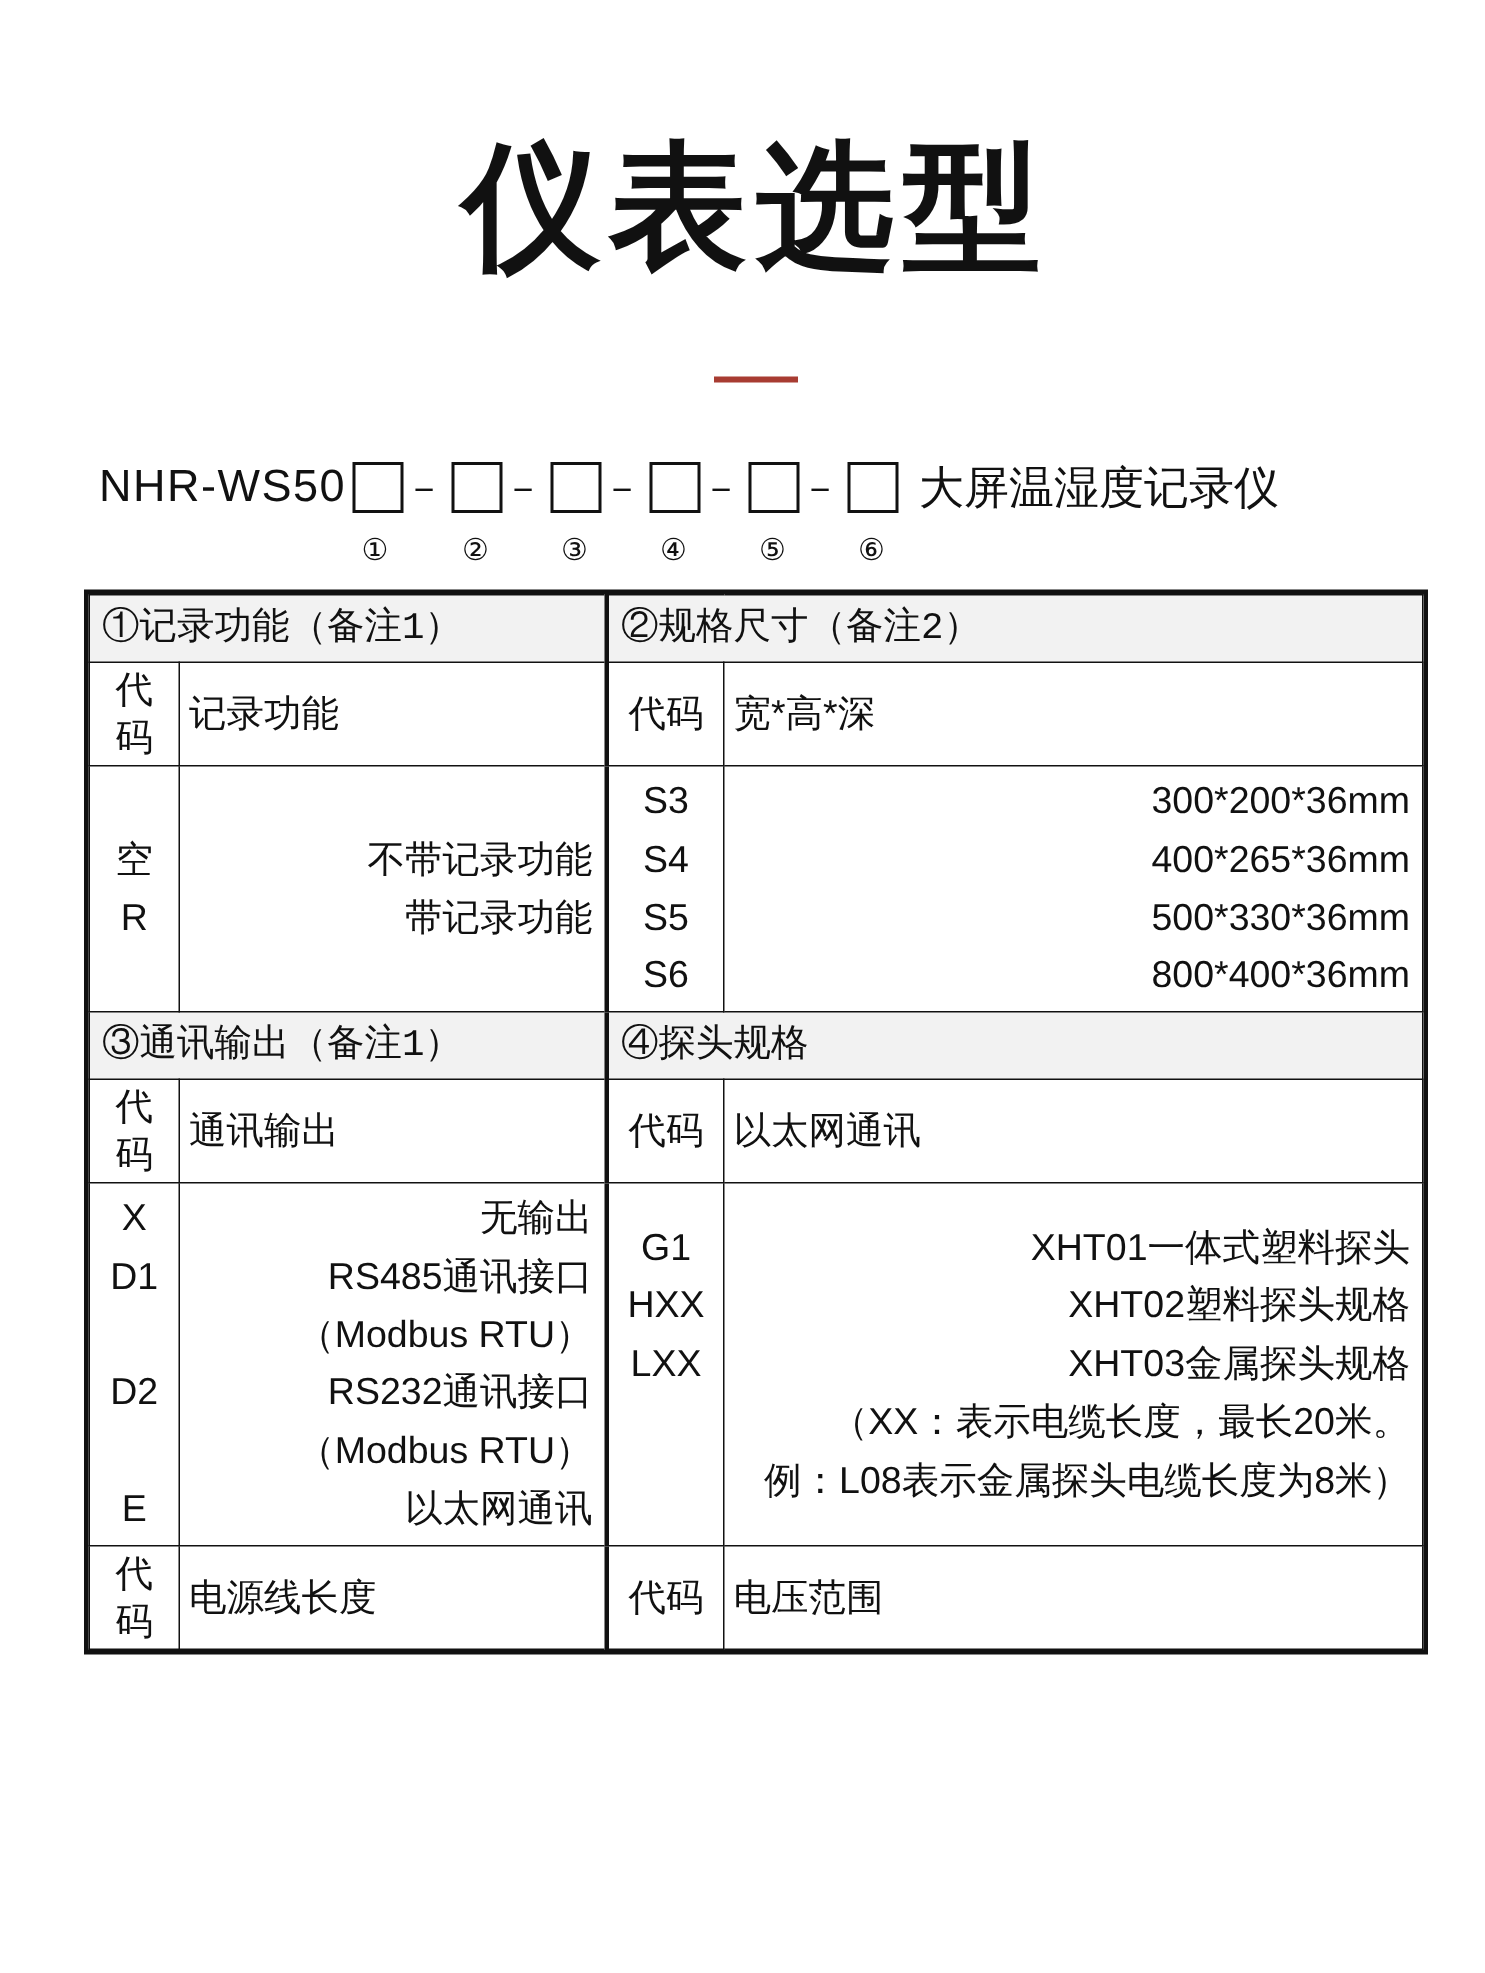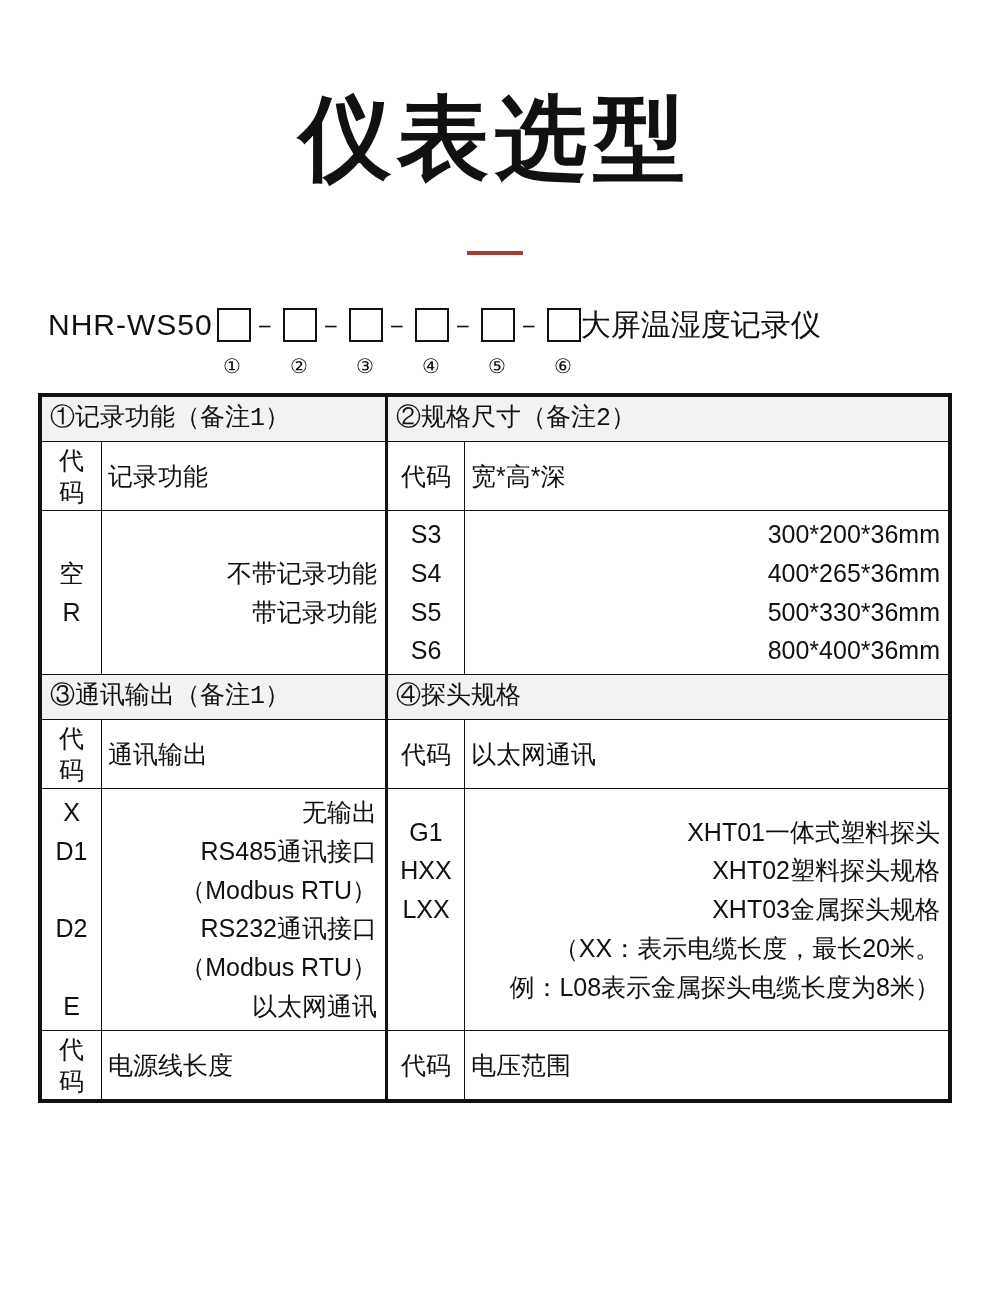--- a/index.html
+++ b/index.html
@@ -13,20 +13,21 @@
     font-family: "Liberation Sans", sans-serif;
     color: #1a1a1a;
     position: relative;
     overflow: hidden;
   }
   .page {
     width: 990px;
     height: 1315px;
     position: relative;
     box-sizing: border-box;
+    padding-left: 18px;
   }
   
   .title {
     text-align: center;
     font-size: 92px;
     font-weight: bold;
     letter-spacing: 6px;
     color: #111111;
     padding-top: 88px;
     line-height: 1.1;
@@ -61,21 +62,21 @@
     margin-left: 4px;
   }
   .dash {
     width: 28px;
     text-align: center;
     font-size: 26px;
     color: #111;
   }
   .model-suffix {
     font-size: 30px;
-    margin-left: 0;
+    margin-left: 14px;
     white-space: nowrap;
     color: #111;
   }
   .circle-row {
     display: flex;
     padding-left: 48px;
     margin-top: 6px;
     height: 26px;
     align-items: center;
   }

